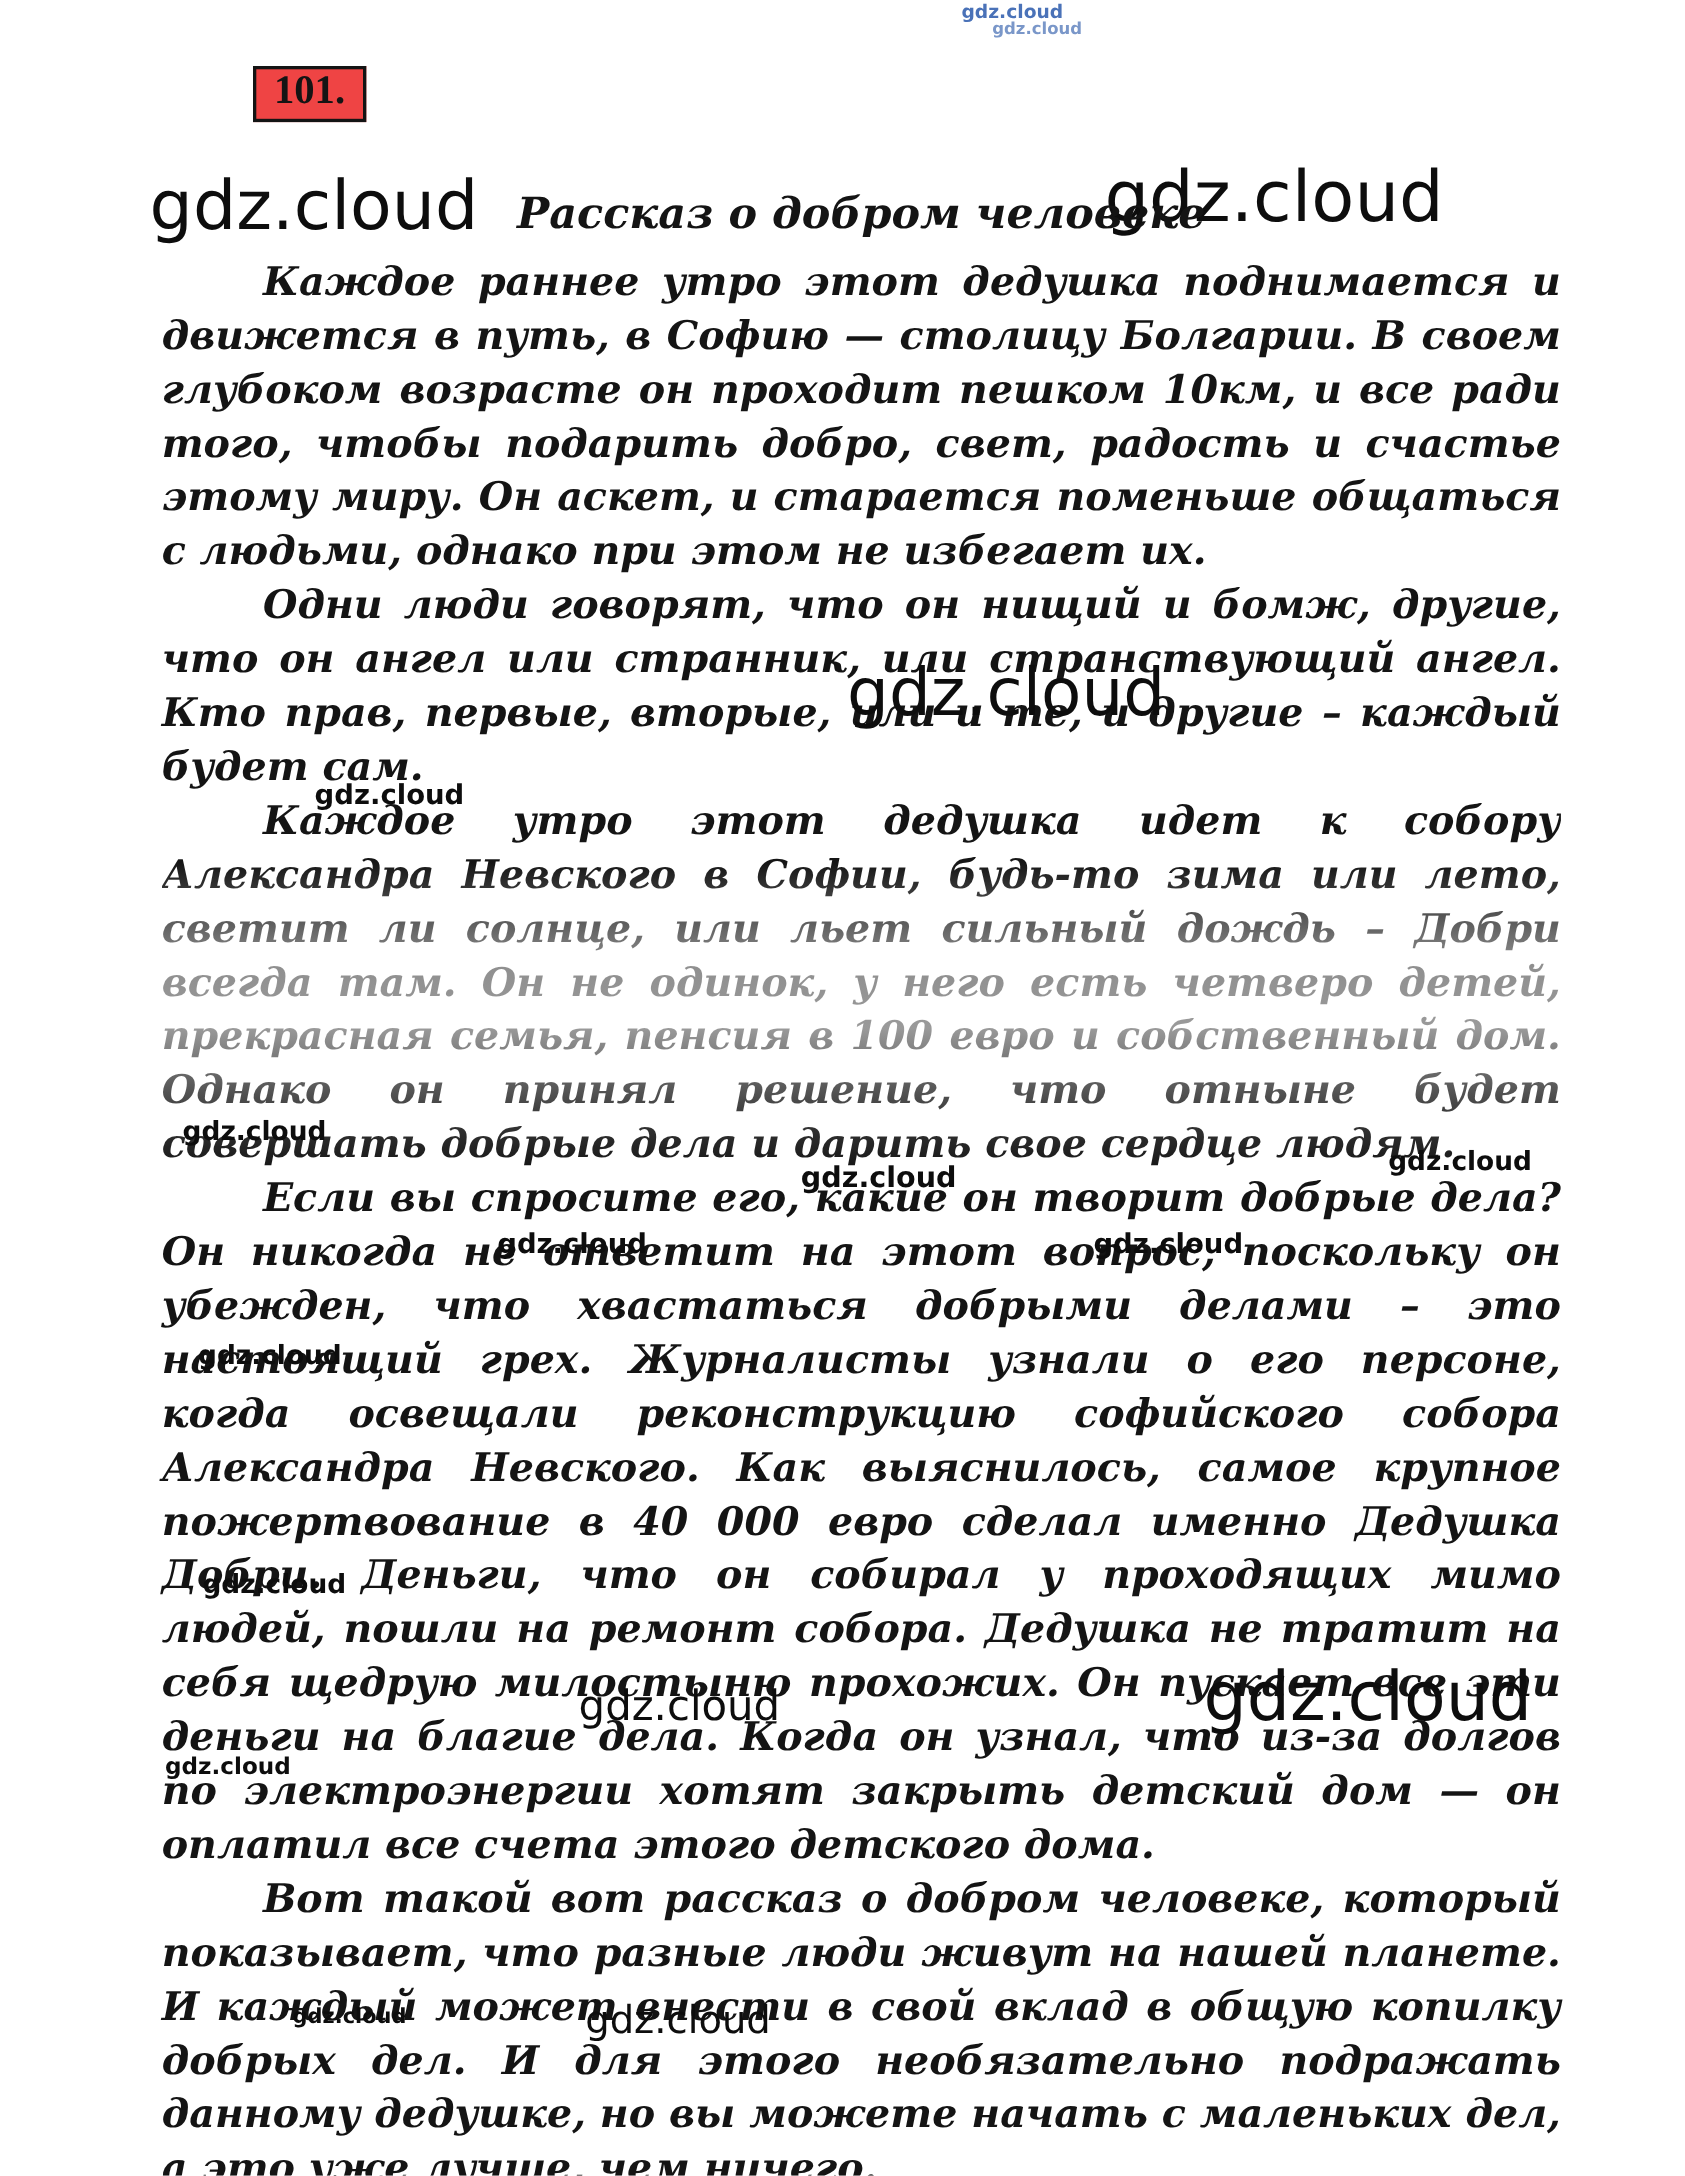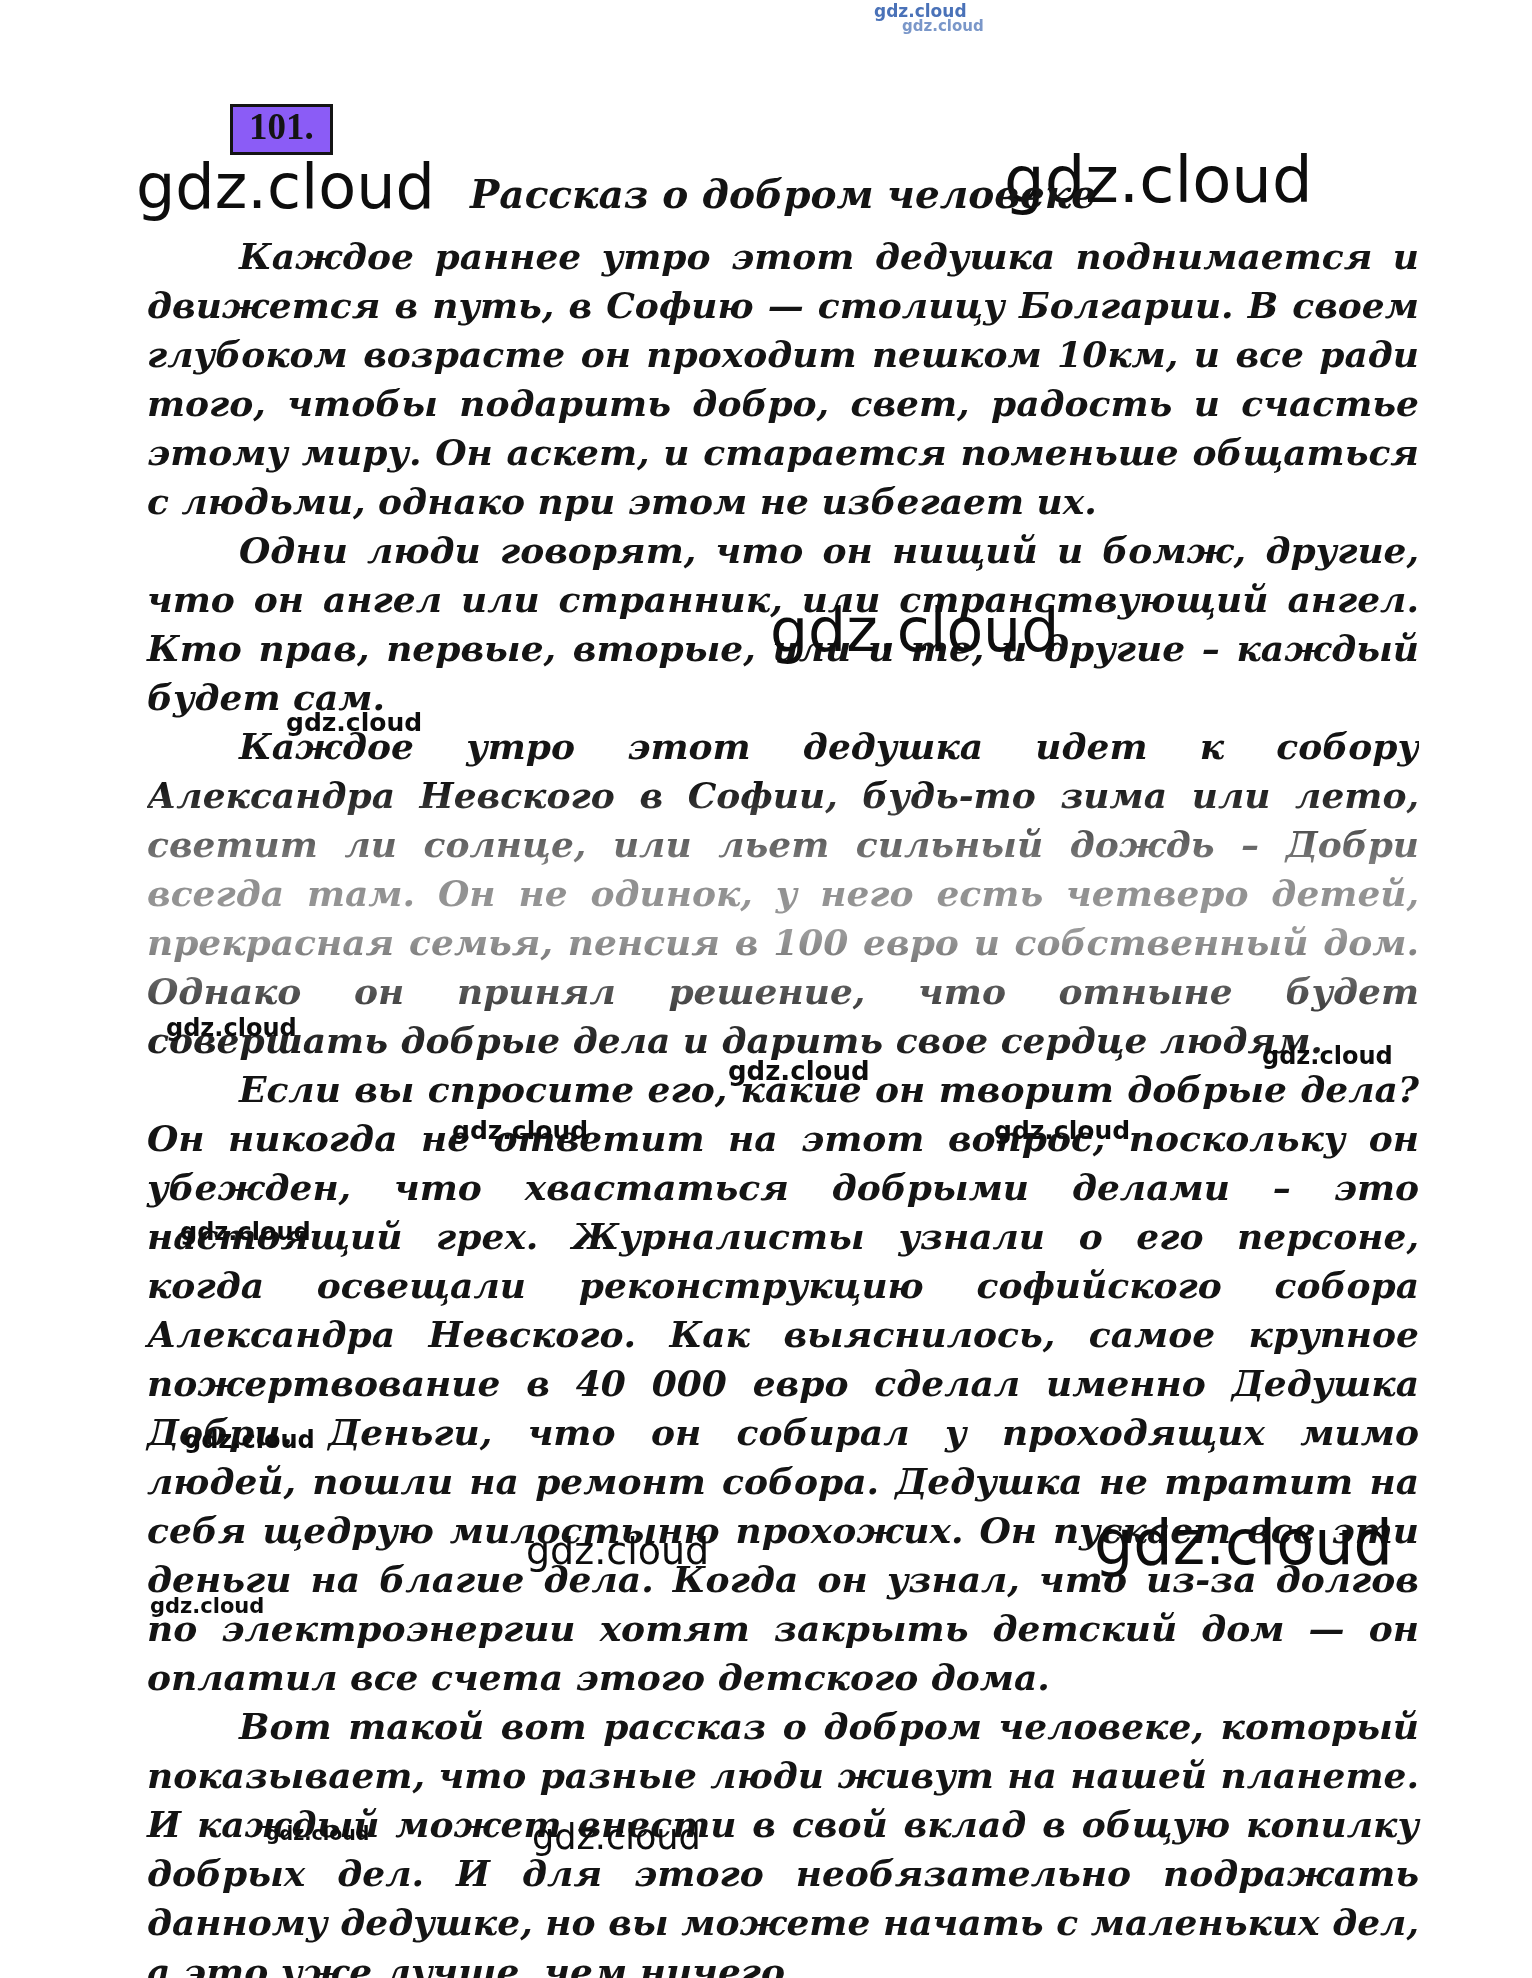--- a/index.html
+++ b/index.html
@@ -12,22 +12,21 @@
     font-family: "DejaVu Serif", "Liberation Serif", serif;
   }
 
   
   .exercise-box {
     position: absolute;
     left: 230px;
     top: 60px;
     border: 3px solid #141414;
     padding: 0px 16px 4px 16px;
-    background: #8b5cf6;
-    margin-top: 44px;
+    background: #ef4444;
   }
   .exercise-box span {
     font-family: "Liberation Serif", "DejaVu Serif", serif;
     font-weight: bold;
     font-size: 37px;
     color: #141414;
     line-height: 1.1;
   }
 
   

